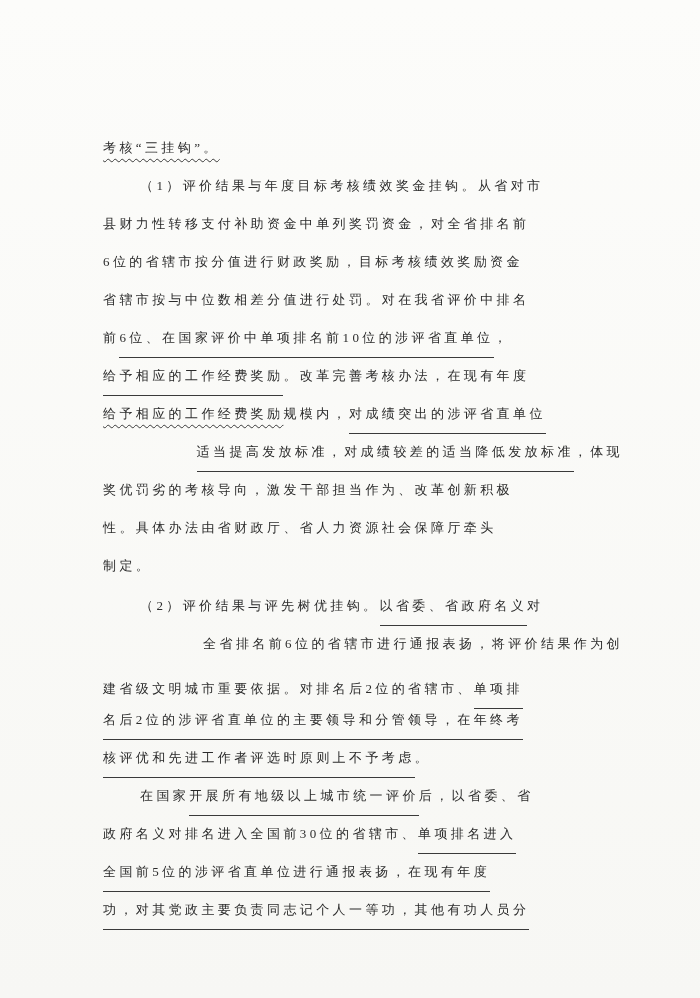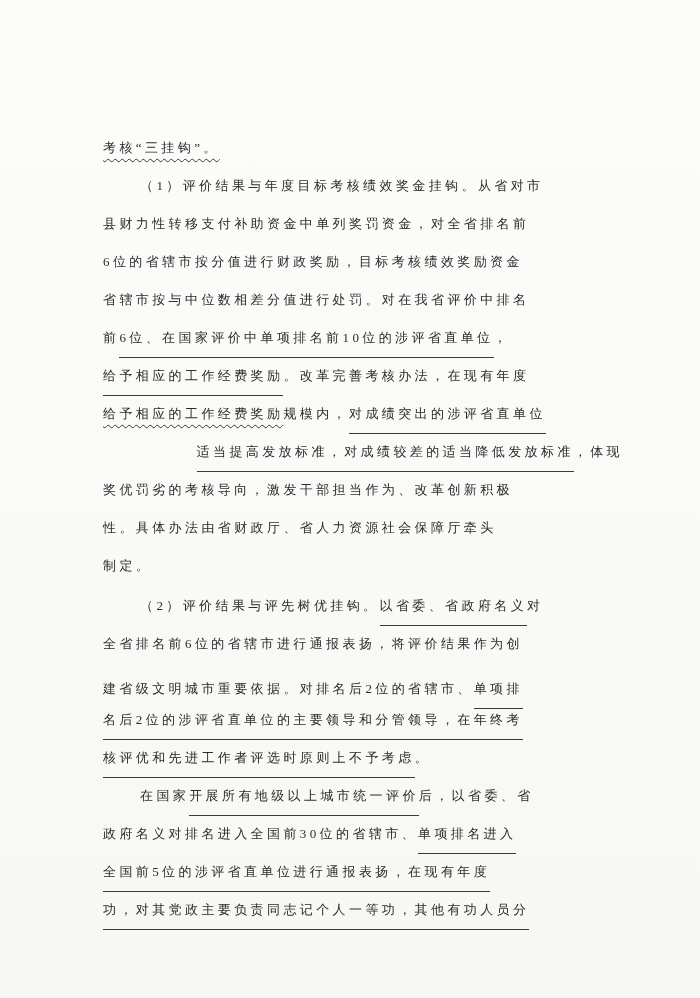--- a/index.html
+++ b/index.html
@@ -76,21 +76,21 @@
   <div class="line" style="top:515px;">
     <span>性。具体办法由省财政厅、省人力资源社会保障厅牵头</span>
   </div>
   <div class="line" style="top:553px;">
     <span>制定。</span>
   </div>
 
   <div class="line indent" style="top:593px;">
     <span>（2）评价结果与评先树优挂钩。</span><span class="u">以省委、省政府名义</span><span>对</span>
   </div>
-  <div class="line" style="top:631px;">
+  <div class="line" style="top:631px;text-align:right;">
     <span>全省排名前6位的省辖市进行通报表扬，将评价结果作为创</span>
   </div>
   <div class="line" style="top:676px;">
     <span>建省级文明城市重要依据。对排名后2位的省辖市、</span><span class="u">单项排</span>
   </div>
   <div class="line" style="top:707px;">
     <span class="u">名后2位的涉评省直单位的主要领导和分管领导，在年终考</span>
   </div>
   <div class="line" style="top:745px;">
     <span class="u">核评优和先进工作者评选时原则上不予考虑</span><span>。</span>

